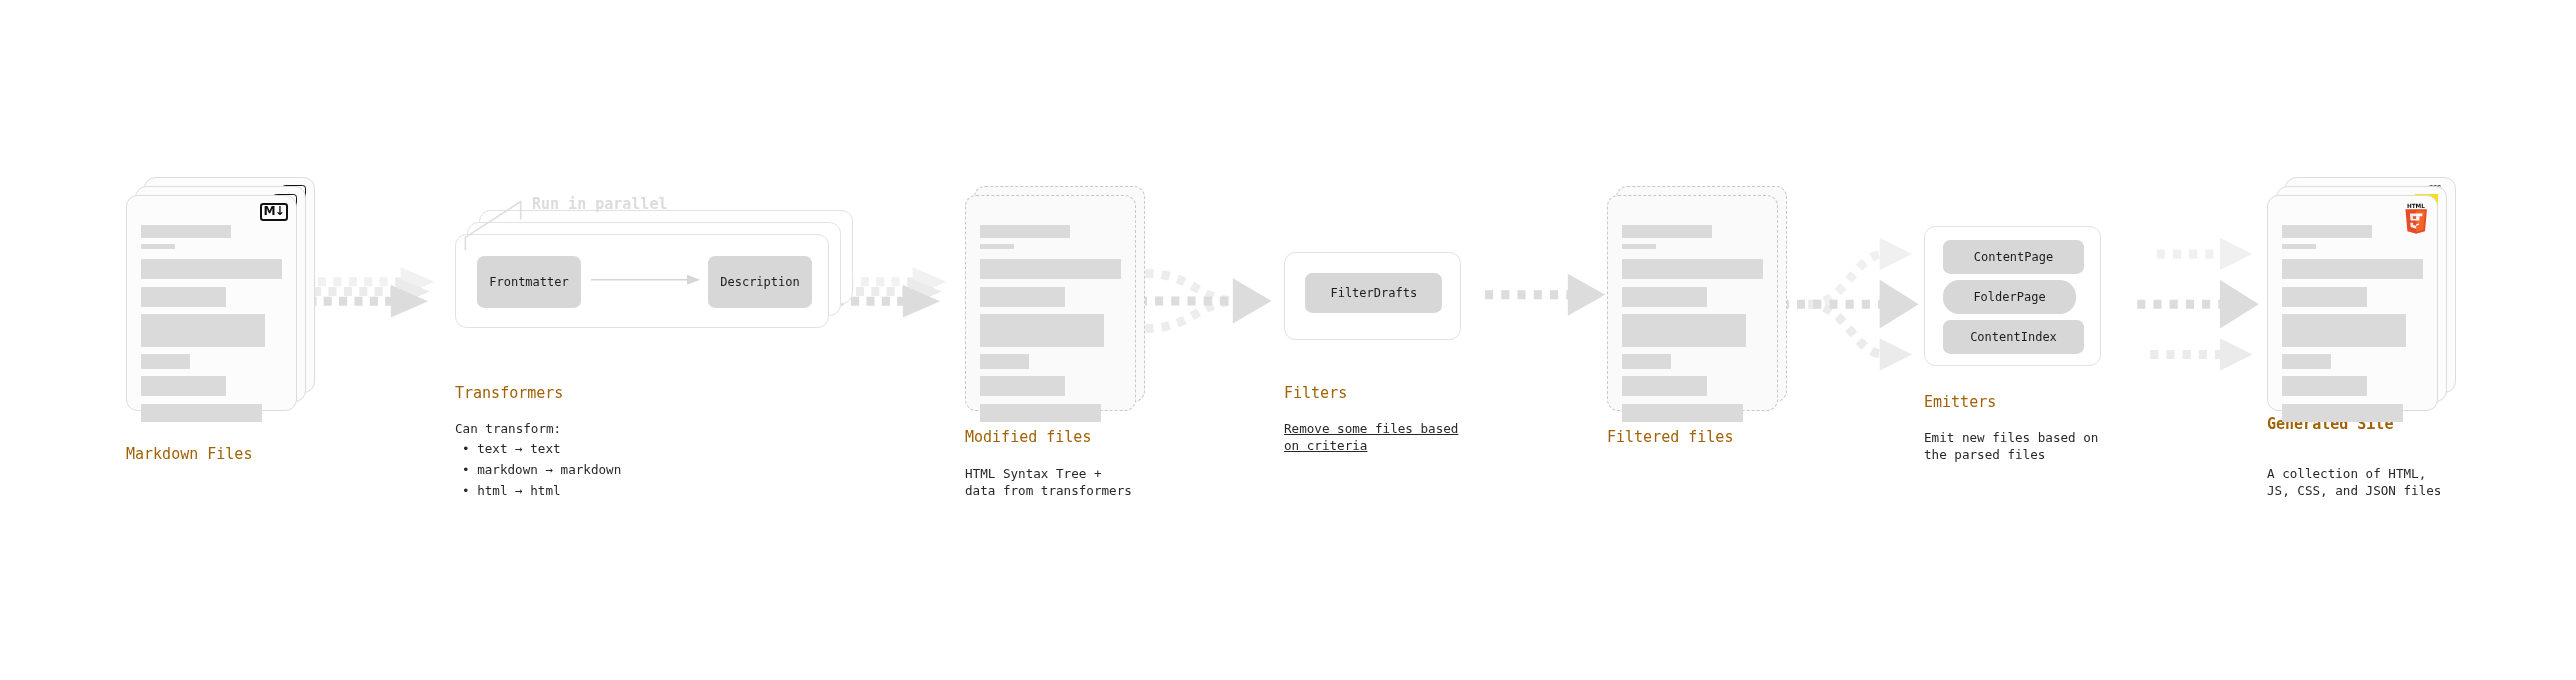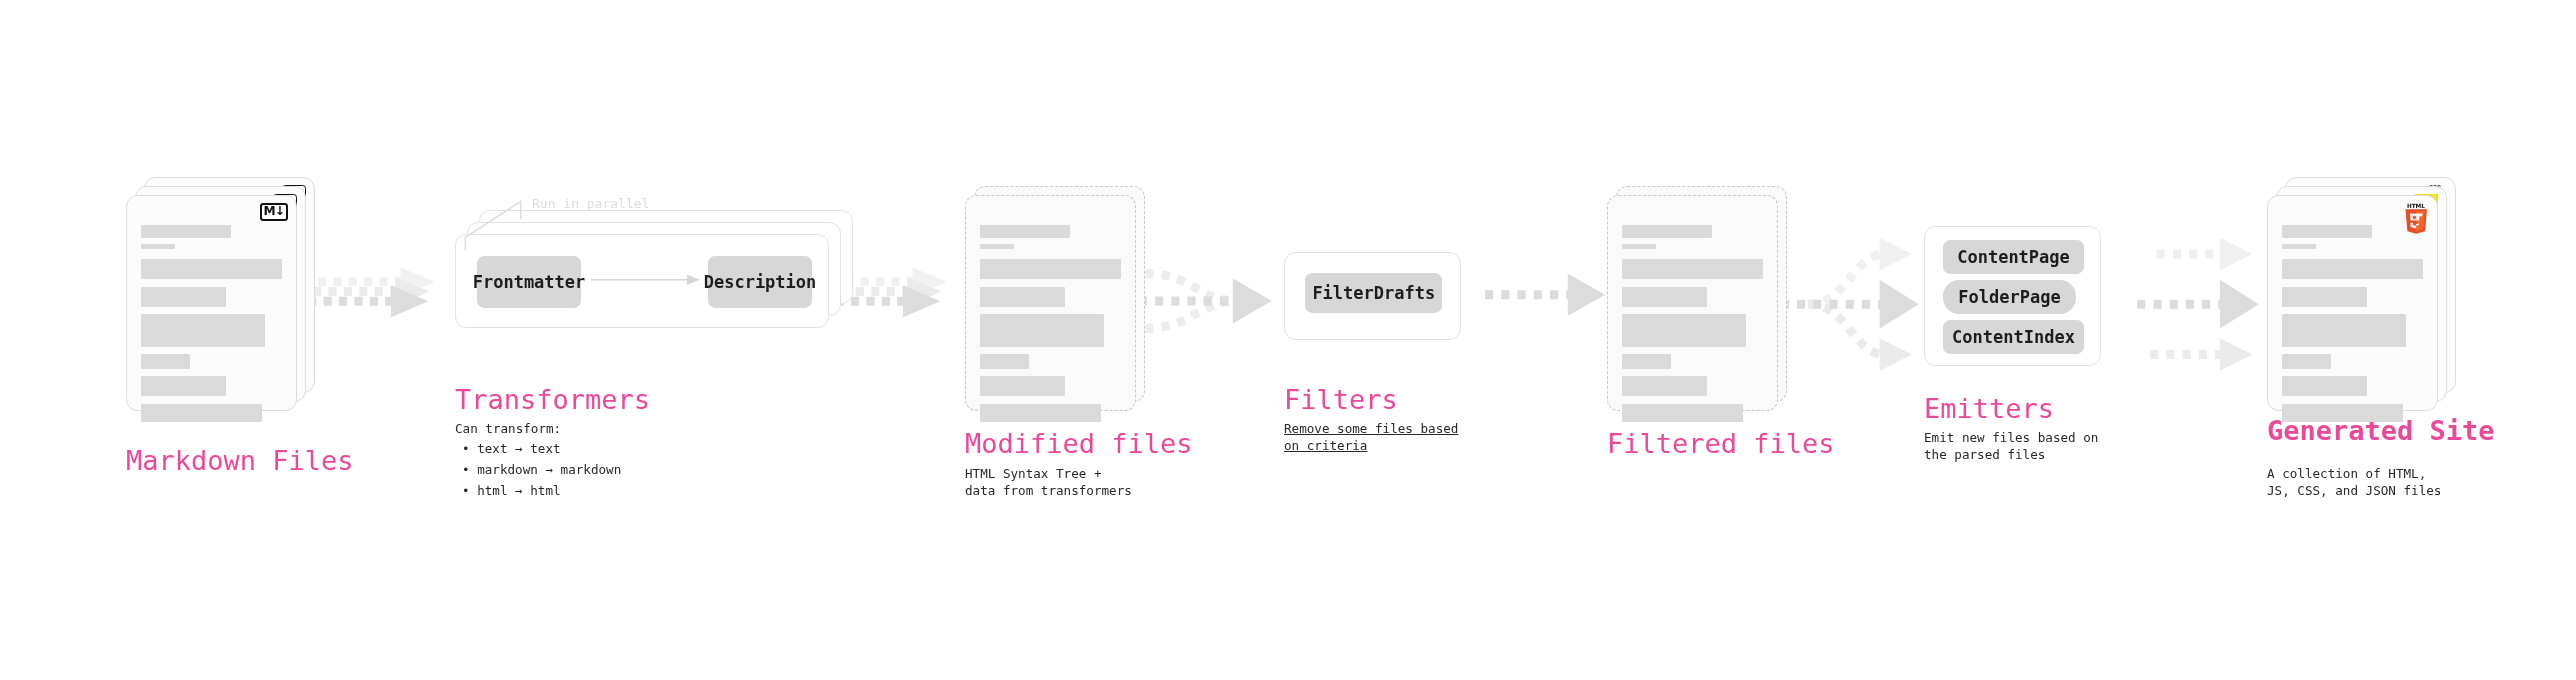--- a/index.html
+++ b/index.html
@@ -139,58 +139,58 @@
     position: absolute;
     border: 1.3px solid #e2e2e2;
     border-radius: 11.4px;
     background: #fff;
   }
 
   .chip {
     background: #d7d7d7;
     border-radius: 7.3px;
     color: #1d1d1d;
-    font-size: 17px;
+    font-size: 12px;
     line-height: 1;
     display: flex;
     align-items: center;
     justify-content: center;
     white-space: nowrap;
-    font-weight: bold;
   }
 
   
   .title {
     position: absolute;
-    font-size: 27px;
+    font-size: 15px;
     line-height: 1.1;
-    color: #ec4899;
+    color: #a16207;
     white-space: nowrap;
     letter-spacing: 0px;
   }
   .desc {
     position: absolute;
     font-size: 12.6px;
     line-height: 1.38;
     color: #26282b;
     white-space: pre;
   }
   .bullets {
     position: absolute;
     font-size: 12.6px;
     line-height: 1.38;
     color: #26282b;
     white-space: pre;
   }
   .annot {
     position: absolute;
-    font-size: 13px;
+    font-size: 15px;
     line-height: 1;
     color: #dcdcdc;
     white-space: nowrap;
+    font-weight: bold;
   }
 
   svg { display: block; overflow: visible; }
   .abs-svg { position: absolute; }
 </style>
 </head>
 <body>
 
 <div id="stage">
 

